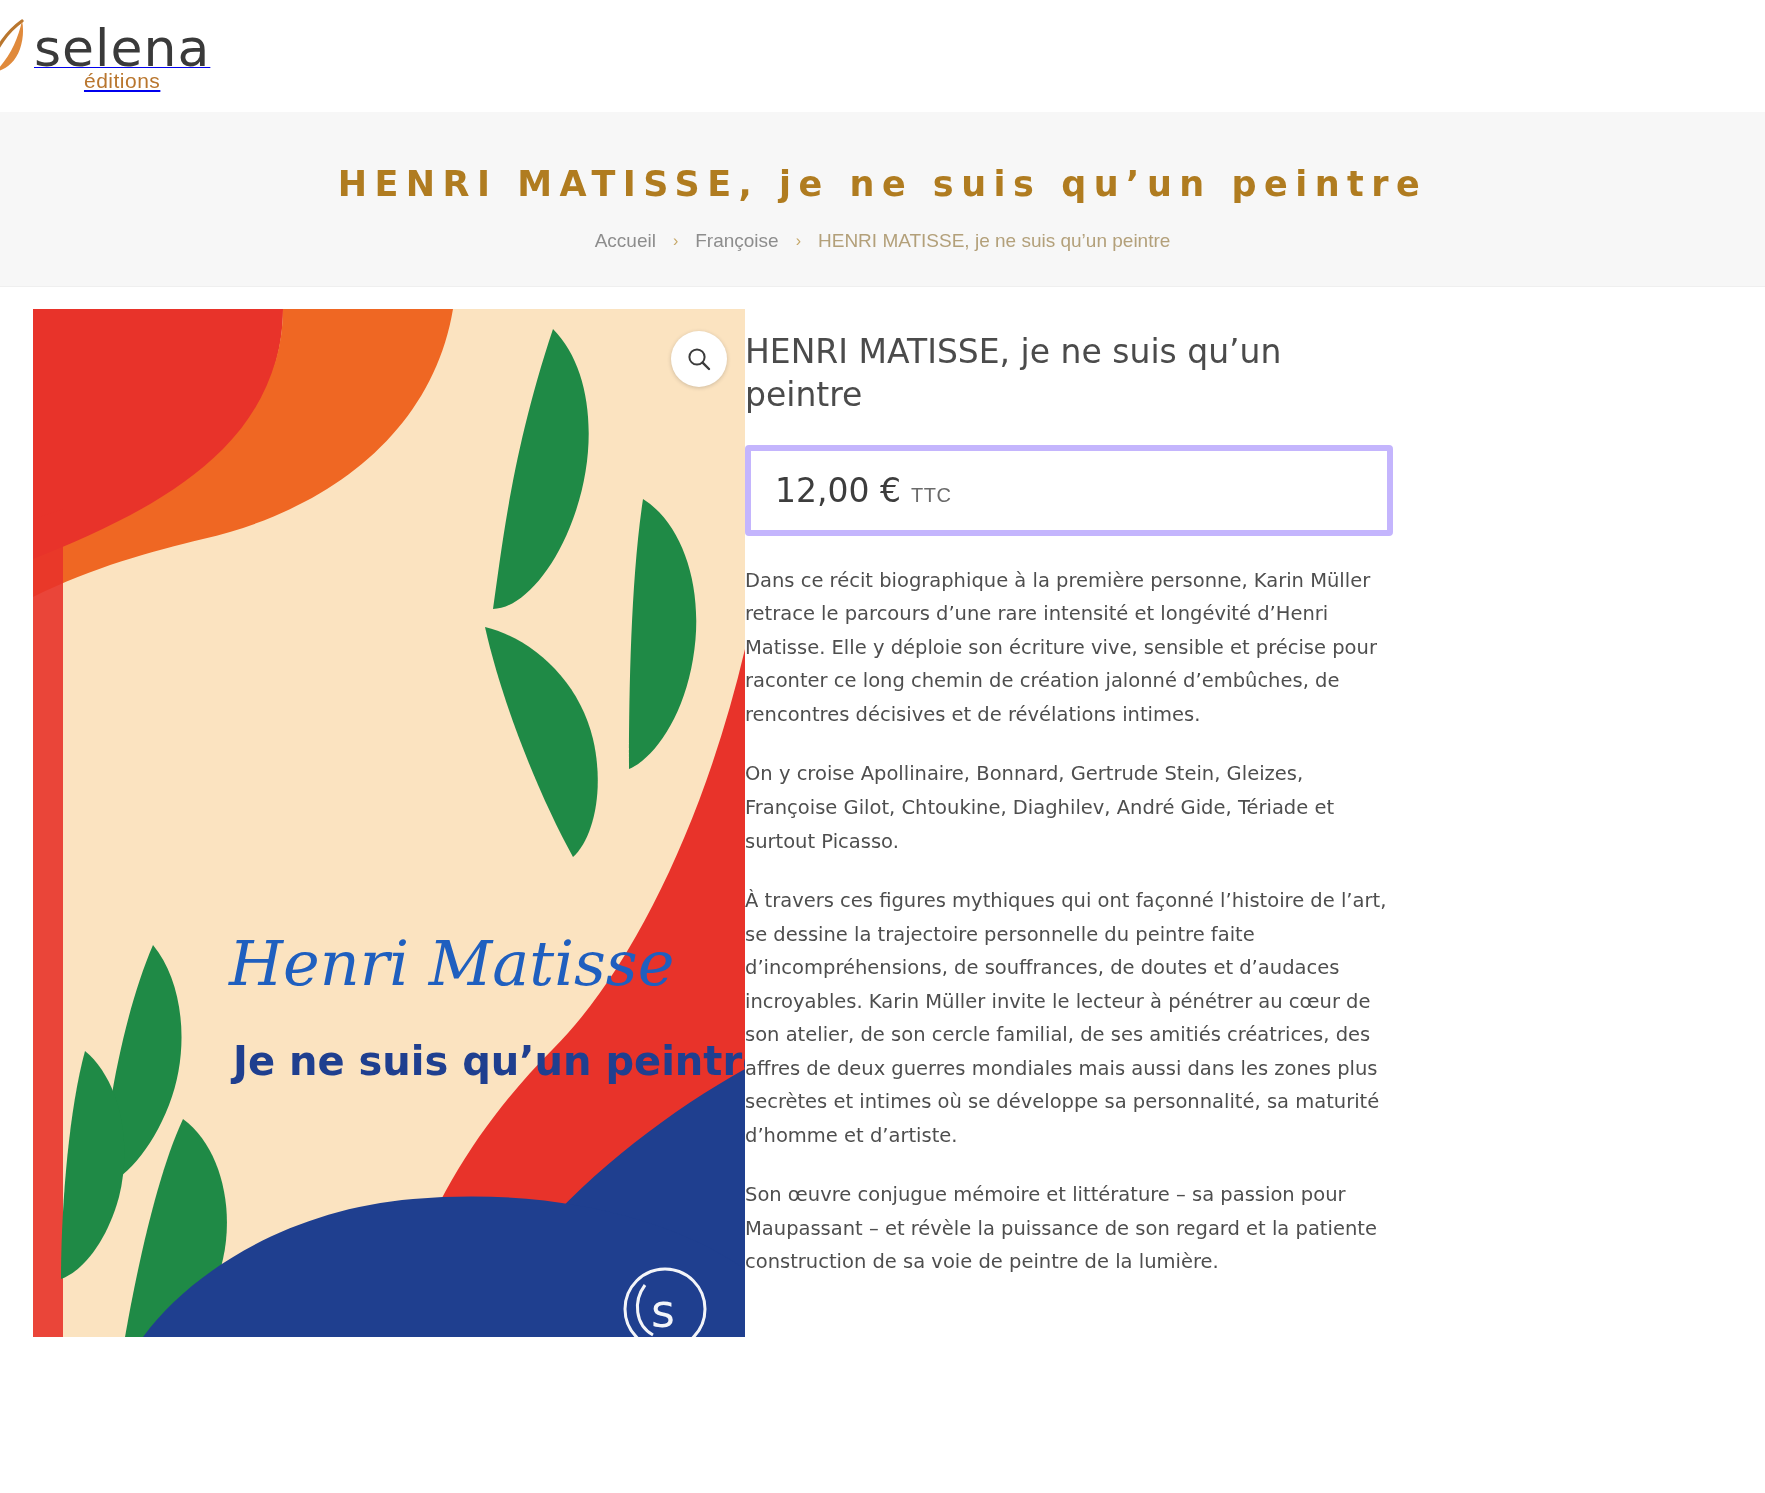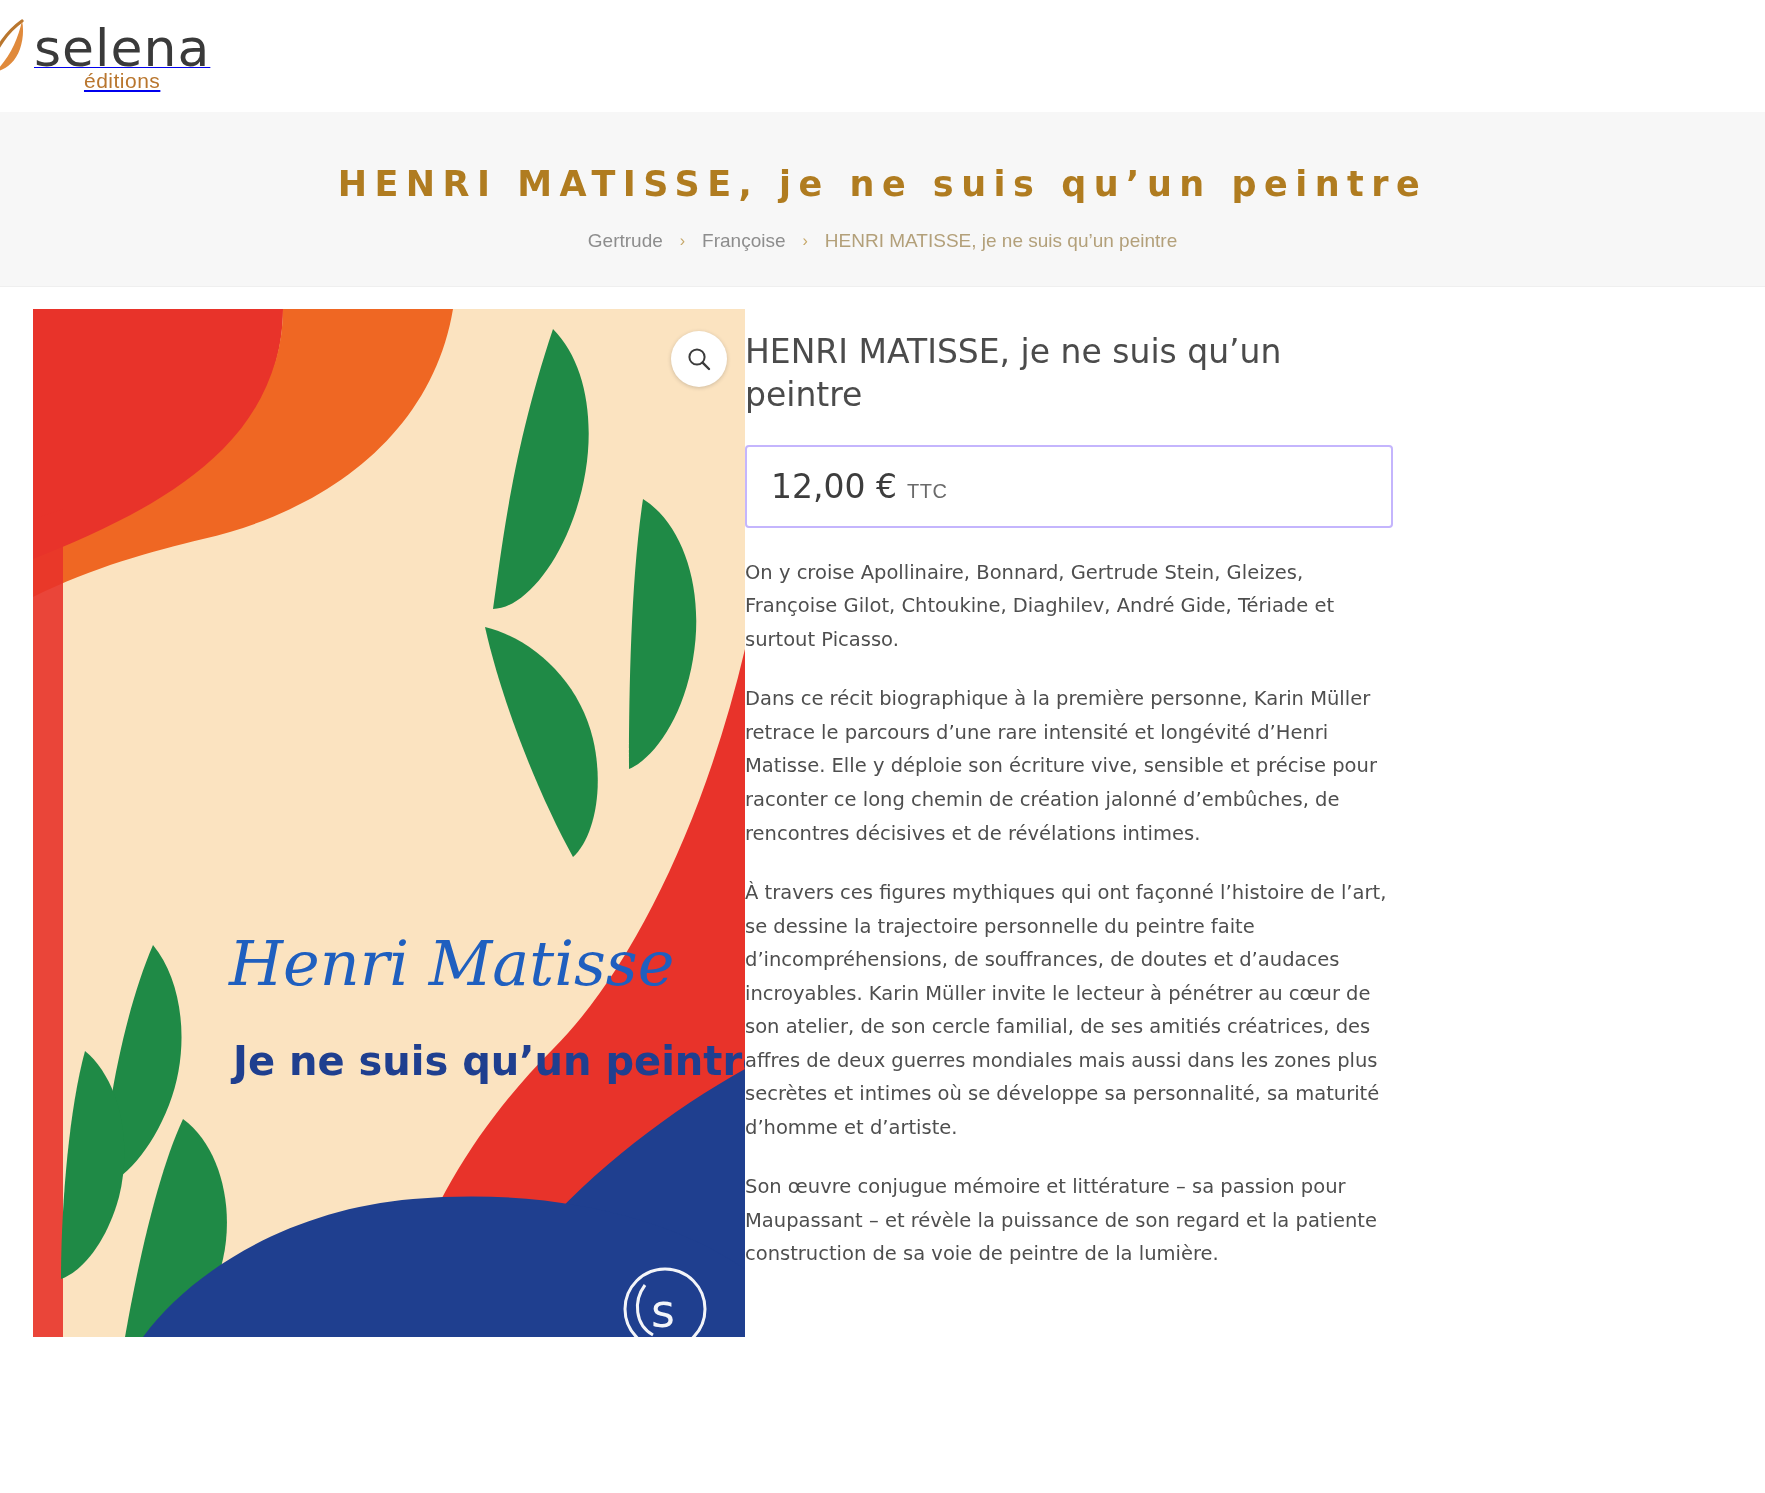--- a/index.html
+++ b/index.html
@@ -116,21 +116,21 @@
   .product-title {
     margin: 0 0 0 0;
     font-size: 33px;
     font-weight: 400;
     color: #4b4b4b;
     font-family: "DejaVu Sans", sans-serif;
     line-height: 1.3;
   }
   .price-box {
     margin-top: 28px;
-    border: 2px solid #c4b5fd;
+    border: 6px solid #c4b5fd;
     border-radius: 4px;
     padding: 20px 24px;
     display: flex;
     align-items: baseline;
     gap: 10px;
   }
   .price-amount {
     font-size: 33px;
     color: #3d3d3d;
     font-family: "DejaVu Sans", sans-serif;
@@ -164,21 +164,21 @@
     <span class="logo-text">
       <span class="logo-name">selena</span>
       <span class="logo-sub" style="display:block">éditions</span>
     </span>
   </a>
 </header>
 
 <section class="title-band">
   <h1 class="page-title">HENRI MATISSE, je ne suis qu’un peintre</h1>
   <nav class="breadcrumb">
-    <a href="#">Gertrude</a>
+    <a href="#">Accueil</a>
     <span class="sep">›</span>
     <a href="#">Françoise</a>
     <span class="sep">›</span>
     <span class="current">HENRI MATISSE, je ne suis qu’un peintre</span>
   </nav>
 </section>
 
 <main class="content">
 
   <div class="gallery">
@@ -230,19 +230,19 @@
 
   <div class="summary">
     <h2 class="product-title">HENRI MATISSE, je ne suis qu’un peintre</h2>
 
     <div class="price-box">
       <span class="price-amount">12,00 €</span>
       <span class="price-suffix">TTC</span>
     </div>
 
     <div class="description">
+      <p>Dans ce récit biographique à la première personne, Karin Müller retrace le parcours d’une rare intensité et longévité d’Henri Matisse. Elle y déploie son écriture vive, sensible et précise pour raconter ce long chemin de création jalonné d’embûches, de rencontres décisives et de révélations intimes.</p>
       <p>On y croise Apollinaire, Bonnard, Gertrude Stein, Gleizes, Françoise Gilot, Chtoukine, Diaghilev, André Gide, Tériade et surtout Picasso.</p>
-      <p>Dans ce récit biographique à la première personne, Karin Müller retrace le parcours d’une rare intensité et longévité d’Henri Matisse. Elle y déploie son écriture vive, sensible et précise pour raconter ce long chemin de création jalonné d’embûches, de rencontres décisives et de révélations intimes.</p>
       <p>À travers ces figures mythiques qui ont façonné l’histoire de l’art, se dessine la trajectoire personnelle du peintre faite d’incompréhensions, de souffrances, de doutes et d’audaces incroyables. Karin Müller invite le lecteur à pénétrer au cœur de son atelier, de son cercle familial, de ses amitiés créatrices, des affres de deux guerres mondiales mais aussi dans les zones plus secrètes et intimes où se développe sa personnalité, sa maturité d’homme et d’artiste.</p>
       <p>Son œuvre conjugue mémoire et littérature – sa passion pour Maupassant – et révèle la puissance de son regard et la patiente construction de sa voie de peintre de la lumière.</p>
     </div>
   </div>
 </main>
 
 </body></html>

